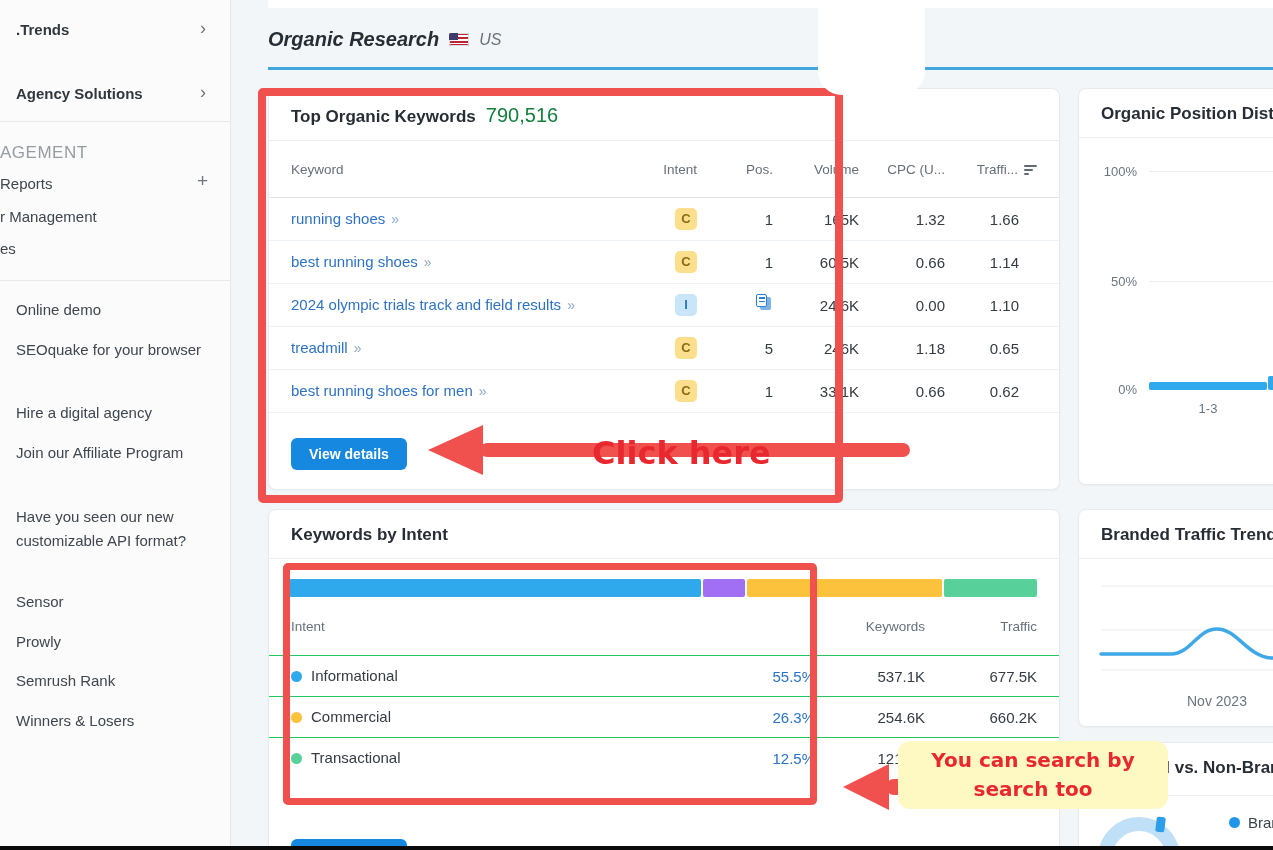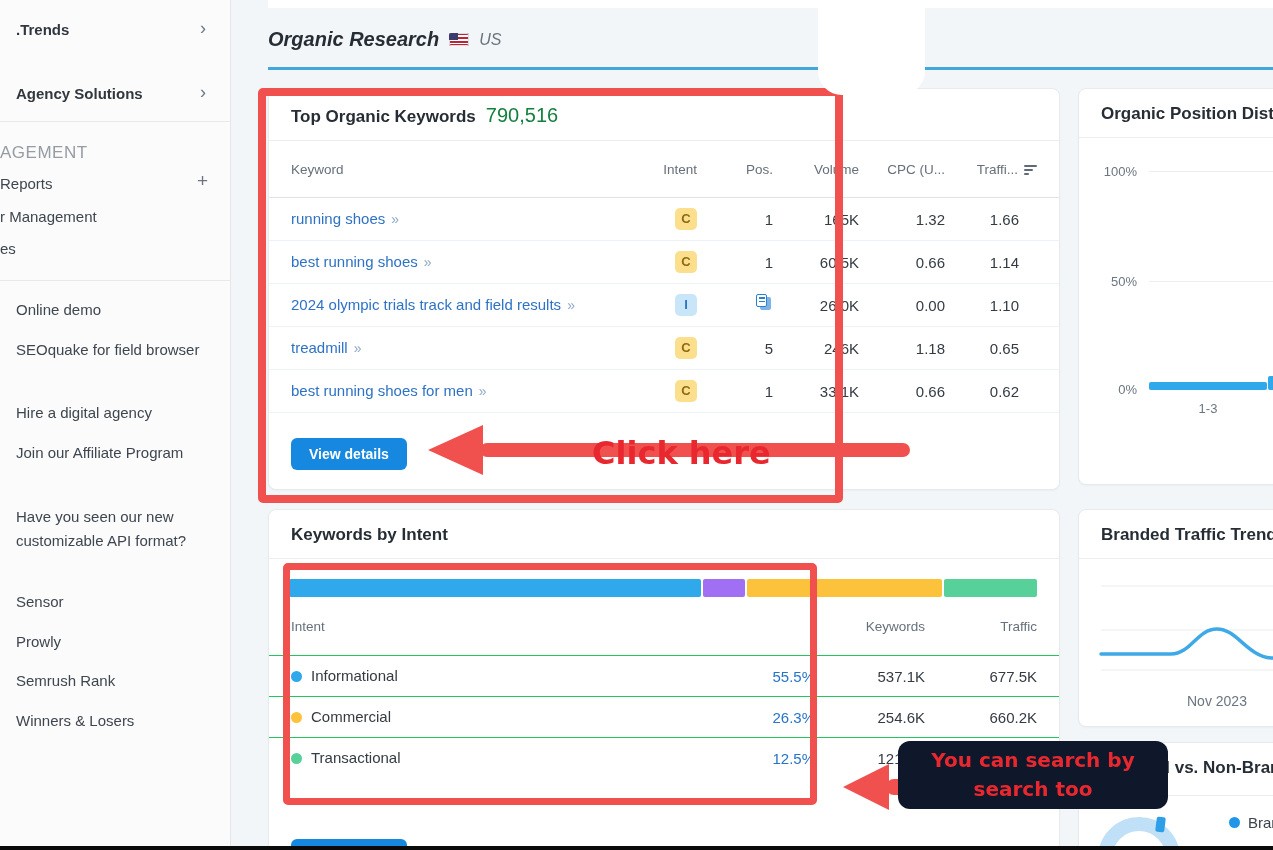--- a/index.html
+++ b/index.html
@@ -101,21 +101,21 @@
   .arrow .head { position:absolute; left:0; top:0; width:0; height:0; }
   .arrow .shaft { position:absolute; background:#f0514e; border-radius:8px; }
   #arrow1 { left:428px; top:425px; width:482px; height:50px; }
   #arrow1 .head { border-top:25px solid transparent; border-bottom:25px solid transparent; border-right:55px solid #f0514e; }
   #arrow1 .shaft { left:52px; top:18px; width:430px; height:14px; }
   #arrow2 { left:843px; top:764px; width:80px; height:46px; z-index:55; }
   #arrow2 .head { border-top:23px solid transparent; border-bottom:23px solid transparent; border-right:46px solid #f0514e; }
   #arrow2 .shaft { left:43px; top:15px; width:37px; height:16px; }
   .annot-text { position:absolute; font-family:"DejaVu Sans", sans-serif; font-weight:700; color:#e8282e; z-index:50; }
   #click-here { left:592px; top:434px; font-size:32px; }
-  #annotation-box { position:absolute; left:898px; top:741px; width:270px; height:68px; background:#0f172a; border-radius:12px; z-index:60;
+  #annotation-box { position:absolute; left:898px; top:741px; width:270px; height:68px; background:#fef9c3; border-radius:12px; z-index:60;
                     display:flex; flex-direction:column; align-items:center; justify-content:center; }
   #annotation-box div { font-family:"DejaVu Sans", sans-serif; font-weight:700; color:#e8282e; font-size:20px; line-height:29px; }
   #white-pill { position:absolute; left:818px; top:-30px; width:107px; height:125px; background:#ffffff; border-radius:24px; z-index:45; }
   #bottom-black-bar { position:absolute; left:0; bottom:0; width:1273px; height:4px; background:#0b0b0b; z-index:70; }
 </style>
 </head>
 <body>
 
 <div id="app">
 
@@ -135,21 +135,21 @@
       <span class="sb-plus">+</span>
     </div>
     <div class="sb-item cut" style="top:239px;">
       <span>es</span>
     </div>
     <div class="sb-item cut" style="top:207px;">
       <span>r Management</span>
     </div>
     <div class="sb-hr" style="top:280px;"></div>
     <div class="sb-item" style="top:300px;"><span>Online demo</span></div>
-    <div class="sb-item wrap" style="top:338px;"><span>SEOquake for field browser</span></div>
+    <div class="sb-item wrap" style="top:338px;"><span>SEOquake for your browser</span></div>
     <div class="sb-item" style="top:403px;"><span>Hire a digital agency</span></div>
     <div class="sb-item wrap" style="top:441px;"><span>Join our Affiliate Program</span></div>
     <div class="sb-item wrap" style="top:505px;"><span>Have you seen our new customizable API format?</span></div>
     <div class="sb-item" style="top:592px;"><span>Sensor</span></div>
     <div class="sb-item" style="top:632px;"><span>Prowly</span></div>
     <div class="sb-item" style="top:671px;"><span>Semrush Rank</span></div>
     <div class="sb-item" style="top:711px;"><span>Winners &amp; Losers</span></div>
   </nav>
 
   <div id="top-white-strip"></div>
@@ -196,21 +196,21 @@
       <span class="num col-r">0.66</span>
       <span class="num col-r traffic-pad">1.14</span>
     </div>
     <div class="kw-grid kw-row">
       <span><a class="kw-link">2024 olympic trials track and field results</a><span class="kw-chev">»</span></span>
       <span class="intent-cell"><span class="badge badge-i">I</span></span>
       <span class="col-r"><span class="serp-icon"><span class="back"></span><span class="front">
               <i></i>
               <i></i>
             </span></span></span>
-      <span class="num col-r">26.0K</span>
+      <span class="num col-r">24.6K</span>
       <span class="num col-r">0.00</span>
       <span class="num col-r traffic-pad">1.10</span>
     </div>
     <div class="kw-grid kw-row">
       <span><a class="kw-link">treadmill</a><span class="kw-chev">»</span></span>
       <span class="intent-cell"><span class="badge badge-c">C</span></span>
       <span class="num col-r">5</span>
       <span class="num col-r">246K</span>
       <span class="num col-r">1.18</span>
       <span class="num col-r traffic-pad">0.65</span>

